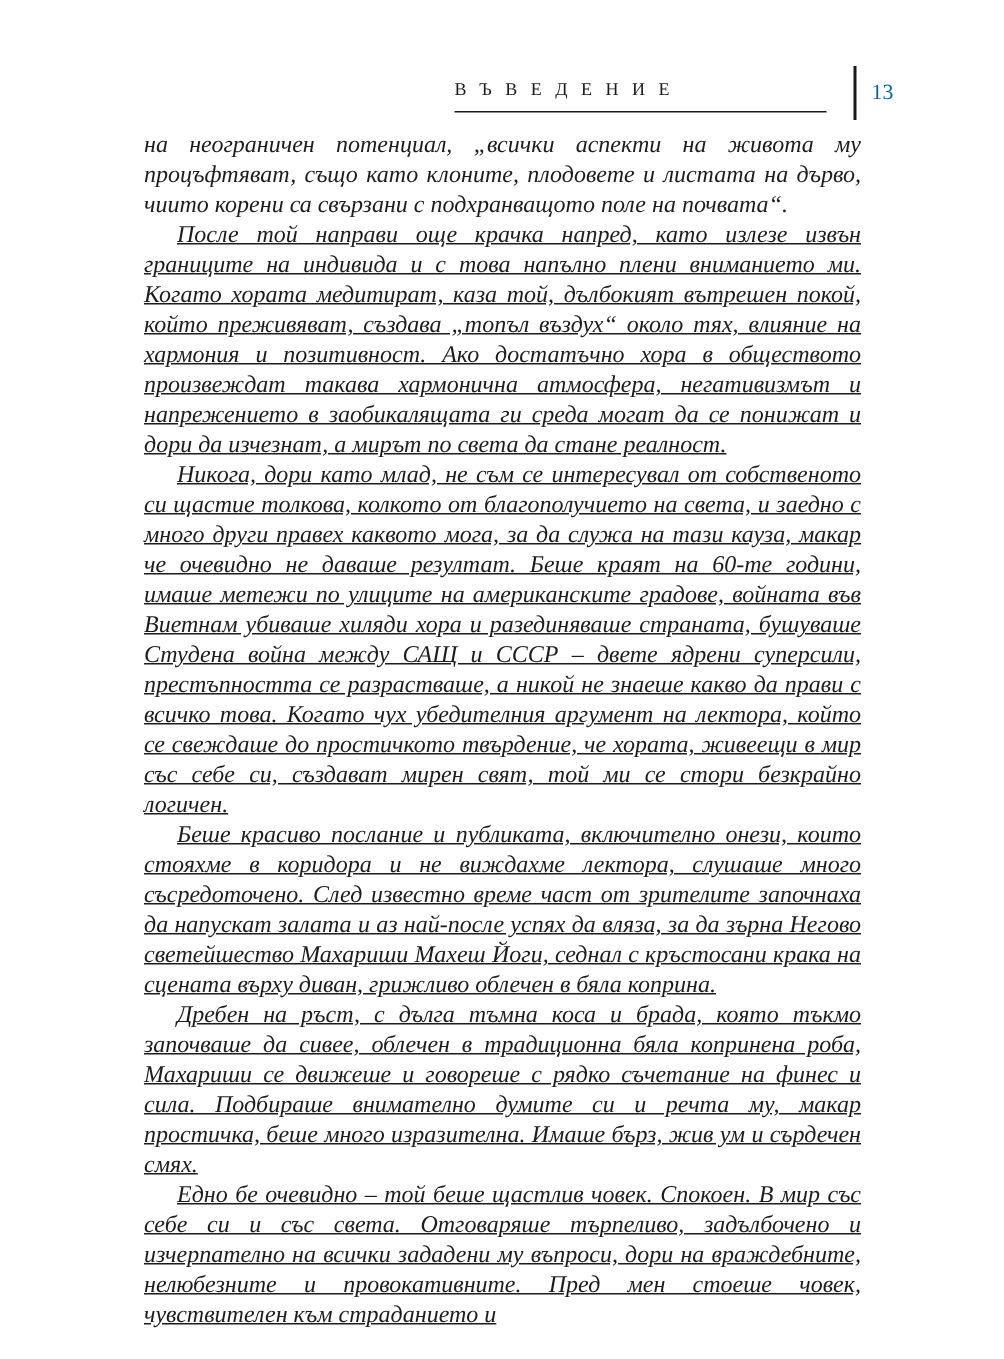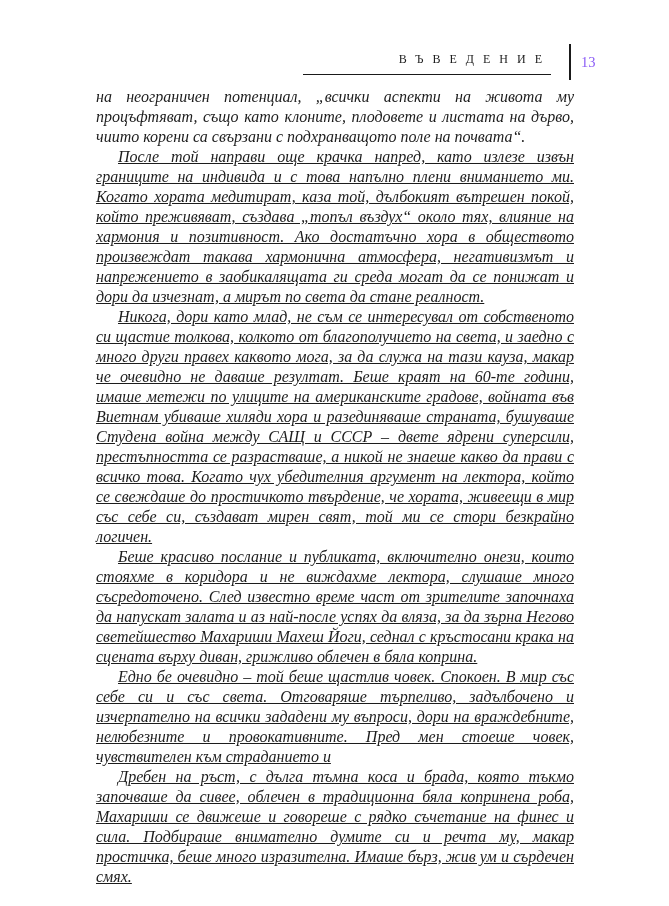--- a/index.html
+++ b/index.html
@@ -15,21 +15,21 @@
     overflow: hidden;
     font-family: "Liberation Serif", serif;
     color: #1c1c1c;
   }
   
   .running-head {
     position: absolute;
     left: 303px;
     top: 52px;
     width: 248px;
-    text-align: right;
+    text-align: left;
     font-size: 12px;
     font-weight: 400;
     letter-spacing: 9px;
     color: #1c1c1c;
     padding-bottom: 7px;
     border-bottom: 1.5px solid #1a1a1a;
     white-space: nowrap;
   }
   .vbar {
     position: absolute;
@@ -37,21 +37,21 @@
     top: 44px;
     width: 2px;
     height: 36px;
     background: #1a1a1a;
   }
   .page-num {
     position: absolute;
     left: 581px;
     top: 54px;
     font-size: 14.5px;
-    color: #8b5cf6;
+    color: #0369a1;
   }
   
   .body-text {
     position: absolute;
     left: 96px;
     top: 87px;
     width: 478px;
     font-size: 16px;
     line-height: 20px;
     font-style: italic;           
@@ -76,17 +76,17 @@
 
   <div class="vbar"></div>
 
   <div class="page-num">13</div>
 
   <div class="body-text">
     <p>на неограничен потенциал, „всички аспекти на живота му процъфтяват, също като клоните, плодовете и листата на дърво, чиито корени са свързани с подхранващото поле на почвата“.</p>
     <p class="indent">После той направи още крачка напред, като излезе извън границите на индивида и с това напълно плени вниманието ми. Когато хората медитират, каза той, дълбокият вътрешен покой, който преживяват, създава „топъл въздух“ около тях, влияние на хармония и позитивност. Ако достатъчно хора в обществото произвеждат такава хармонична атмосфера, негативизмът и напрежението в заобикалящата ги среда могат да се понижат и дори да изчезнат, а мирът по света да стане реалност.</p>
     <p class="indent">Никога, дори като млад, не съм се интересувал от собственото си щастие толкова, колкото от благополучието на света, и заедно с много други правех каквото мога, за да служа на тази кауза, макар че очевидно не даваше резултат. Беше краят на 60-те години, имаше метежи по улиците на американските градове, войната във Виетнам убиваше хиляди хора и разединяваше страната, бушуваше Студена война между САЩ и СССР – двете ядрени суперсили, престъпността се разрастваше, а никой не знаеше какво да прави с всичко това. Когато чух убедителния аргумент на лектора, който се свеждаше до простичкото твърдение, че хората, живеещи в мир със себе си, създават мирен свят, той ми се стори безкрайно логичен.</p>
     <p class="indent">Беше красиво послание и публиката, включително онези, които стояхме в коридора и не виждахме лектора, слушаше много съсредоточено. След известно време част от зрителите започнаха да напускат залата и аз най-после успях да вляза, за да зърна Негово светейшество Махариши Махеш Йоги, седнал с кръстосани крака на сцената върху диван, грижливо облечен в бяла коприна.</p>
+    <p class="indent">Дребен на ръст, с дълга тъмна коса и брада, която тъкмо започваше да сивее, облечен в традиционна бяла копринена роба, Махариши се движеше и говореше с рядко съчетание на финес и сила. Подбираше внимателно думите си и речта му, макар простичка, беше много изразителна. Имаше бърз, жив ум и сърдечен смях.</p>
     <p class="indent">Едно бе очевидно – той беше щастлив човек. Спокоен. В мир със себе си и със света. Отговаряше търпеливо, задълбочено и изчерпателно на всички зададени му въпроси, дори на враждебните, нелюбезните и провокативните. Пред мен стоеше човек, чувствителен към страданието и</p>
-    <p class="indent">Дребен на ръст, с дълга тъмна коса и брада, която тъкмо започваше да сивее, облечен в традиционна бяла копринена роба, Махариши се движеше и говореше с рядко съчетание на финес и сила. Подбираше внимателно думите си и речта му, макар простичка, беше много изразителна. Имаше бърз, жив ум и сърдечен смях.</p>
   </div>
 
 </div>
 
 </body></html>

